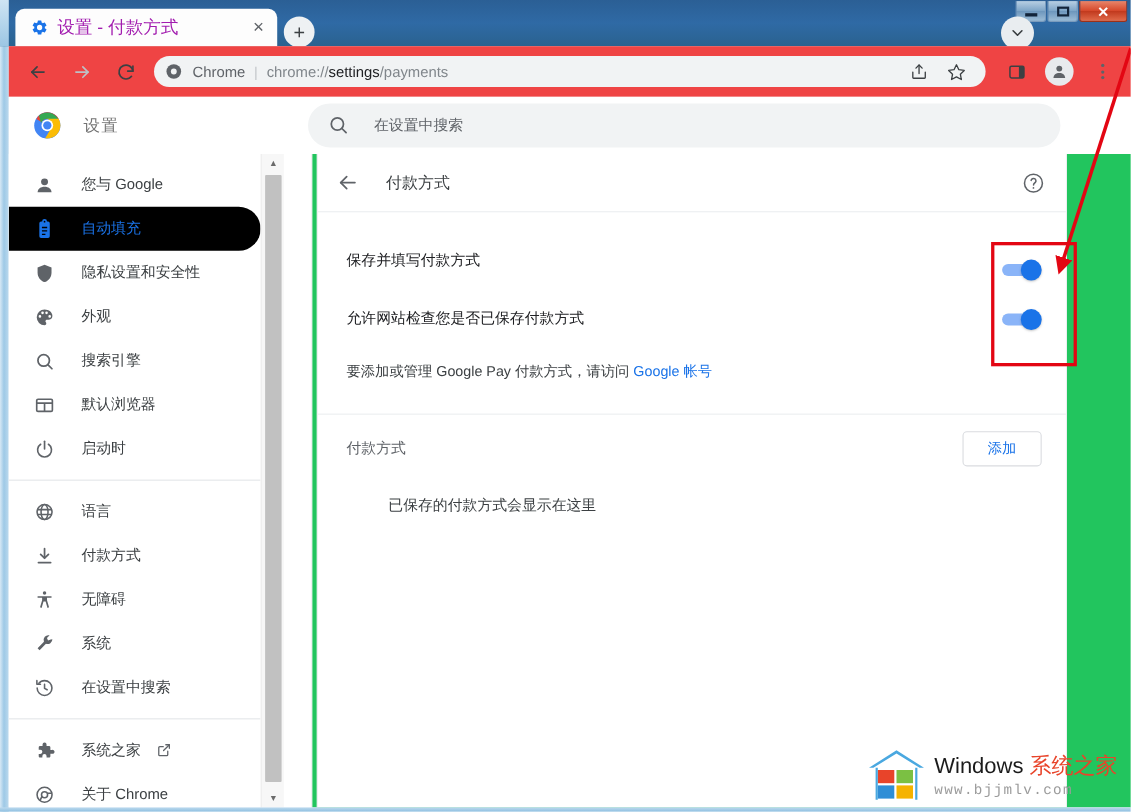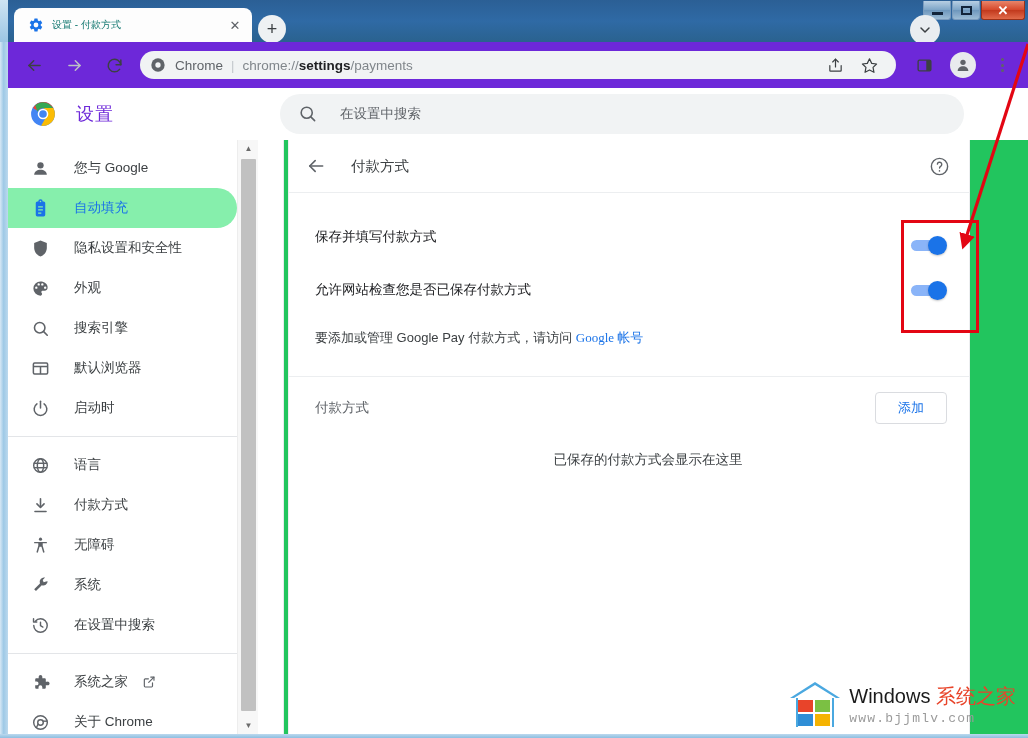--- a/index.html
+++ b/index.html
@@ -64,21 +64,21 @@
     position: absolute; left: 14px; top: 8px;
     width: 238px; height: 34px;
     background: #fdfdfd;
     border-radius: 8px 8px 0 0;
     display: flex; align-items: center;
     padding: 0 8px 0 14px;
     cursor: pointer;
   }
   .tab-favicon { width: 16px; height: 16px; flex: 0 0 16px; margin-right: 8px; }
   .tab-title {
-    flex: 1 1 auto; font-size: 10px; color: #0f766e;
+    flex: 1 1 auto; font-size: 16px; color: #a21caf;
     white-space: nowrap; overflow: hidden; text-overflow: ellipsis;
   }
   .tab-close {
     width: 18px; height: 18px; flex: 0 0 18px;
     display: flex; align-items: center; justify-content: center;
     color: #5f6368; font-size: 13px; cursor: pointer;
   }
   .newtab {
     position: absolute; left: 258px; top: 15px;
     width: 28px; height: 28px; border-radius: 50%;
@@ -90,60 +90,60 @@
     position: absolute; right: 88px; top: 15px;
     width: 30px; height: 30px; border-radius: 50%;
     background: #e9edf0;
     display: flex; align-items: center; justify-content: center;
     cursor: pointer;
   }
 
   
   .toolbar {
     position: absolute; left: 8px; top: 42px; width: 1020px; height: 46px;
-    background: #6d28d9;
+    background: #ef4444;
     display: flex; align-items: center;
     padding: 0 6px;
   }
   .tb-btn {
     width: 30px; height: 30px; margin: 0 5px;
     display: flex; align-items: center; justify-content: center;
     border-radius: 50%; cursor: pointer; flex: 0 0 auto;
   }
   .omnibox {
     flex: 1 1 auto; height: 28px; margin: 0 8px 0 6px;
     background: #f1f3f4; border-radius: 14px;
     display: flex; align-items: center; padding: 0 10px;
     min-width: 0; cursor: text;
   }
   .omni-icon { width: 16px; height: 16px; flex: 0 0 16px; margin-right: 9px; }
   .omni-scheme { font-size: 13.5px; color: #5f6368; white-space: nowrap; }
   .omni-sep { color: #c2c6ca; margin: 0 8px; font-size: 13px; }
   .omni-url { font-size: 13.5px; color: #80868b; white-space: nowrap; }
-  .omni-url b { color: #202124; font-weight: 700; }
+  .omni-url b { color: #202124; font-weight: 400; }
   .omni-actions { display: flex; align-items: center; margin-left: auto; }
 
   .tb-right { display: flex; align-items: center; flex: 0 0 auto; }
   .avatar-btn {
     width: 26px; height: 26px; border-radius: 50%;
     background: #e8eaed; display: flex; align-items: center; justify-content: center;
     margin: 0 6px; cursor: pointer;
   }
   .menu-dots { display: flex; flex-direction: column; gap: 2.5px; align-items: center; }
   .menu-dots i { width: 3px; height: 3px; border-radius: 50%; background: #5f6368; display:block; }
 
   
   .settings-header {
     position: absolute; left: 8px; top: 88px; width: 1020px; height: 52px;
     background: #ffffff;
     display: flex; align-items: center;
   }
   .chrome-logo { width: 26px; height: 26px; margin-left: 22px; flex: 0 0 26px; }
   .settings-title {
-    margin-left: 20px; font-size: 18px; color: #6d28d9; letter-spacing: 1px;
+    margin-left: 20px; font-size: 15px; color: #737373; letter-spacing: 1px;
   }
   .settings-search {
     position: absolute; left: 280px; top: 94px;
     width: 684px; height: 40px;
     background: #f1f3f4; border-radius: 20px;
     display: flex; align-items: center; padding: 0 18px; cursor: text;
   }
   .ss-icon { width: 20px; height: 20px; flex: 0 0 20px; margin-right: 22px; }
   .ss-placeholder { font-size: 13.5px; color: #5f6368; }
 
@@ -165,21 +165,21 @@
     cursor: pointer;
   }
   .nav-item .ni-icon {
     width: 20px; height: 20px; flex: 0 0 20px;
     display: flex; align-items: center; justify-content: center;
     color: #5f6368;
   }
   .nav-item .ni-label {
     margin-left: 24px; font-size: 13.5px; color: #3c4043; white-space: nowrap;
   }
-  .nav-item.active { background: #86efac; }
+  .nav-item.active { background: #000000; }
   .nav-item.active .ni-icon { color: #1a73e8; }
   .nav-item.active .ni-label { color: #1a73e8; }
   .nav-ext-icon { margin-left: 14px; width: 14px; height: 14px; color: #5f6368; }
   .nav-sep { height: 1px; background: #e3e5e8; margin: 8px 0 8px 0; width: 100%; }
 
   
   .vdiv {
     position: absolute; left: 275px; top: 0; width: 1px; height: 594px;
     background: #e8eaed;
   }
@@ -242,21 +242,21 @@
     position: absolute; left: 0; top: 3px; width: 34px; height: 11px;
     border-radius: 6px; background: #8ab4f8;
   }
   .toggle .knob {
     position: absolute; left: 17px; top: -1px; width: 19px; height: 19px;
     border-radius: 50%; background: #1a73e8;
     box-shadow: 0 1px 2px rgba(60,64,67,.3);
   }
 
   .gpay-line { padding: 0 26px; font-size: 13px; color: #3c4043; line-height: 20px; }
-  .gpay-line a { color: #1a73e8; text-decoration: none; cursor: pointer; font-family: Liberation Serif, serif; }
+  .gpay-line a { color: #1a73e8; text-decoration: none; cursor: pointer; }
 
   .section-divider { height: 1px; background: #eceef0; width: 100%; }
 
   .pm-head {
     display: flex; align-items: center; padding: 0 22px 0 26px; height: 62px;
   }
   .pm-head-title { font-size: 13.5px; color: #5f6368; }
   .add-btn {
     margin-left: auto;
     height: 32px; padding: 0 22px;
@@ -634,21 +634,21 @@
           <span>要添加或管理 Google Pay 付款方式，请访问 </span><a>Google 帐号</a>
         </div>
 
         <div class="section-divider" style="margin-top:28px;"></div>
 
         <div class="pm-head">
           <span class="pm-head-title">付款方式</span>
           <button class="add-btn">添加</button>
         </div>
 
-        <div class="pm-empty" style="margin-top:12px;text-align:center;">已保存的付款方式会显示在这里</div>
+        <div class="pm-empty" style="margin-top:12px;">已保存的付款方式会显示在这里</div>
 
       </div>
     </div>
   </div>
 
   <div class="anno-box" style="left:901px; top:220px; width:78px; height:113px;"></div>
 
   <svg class="anno-arrow" width="1028" height="738">
     <defs>
       <marker id="arrowhead" markerWidth="5" markerHeight="5" refX="1.2" refY="2.5" orient="auto">

